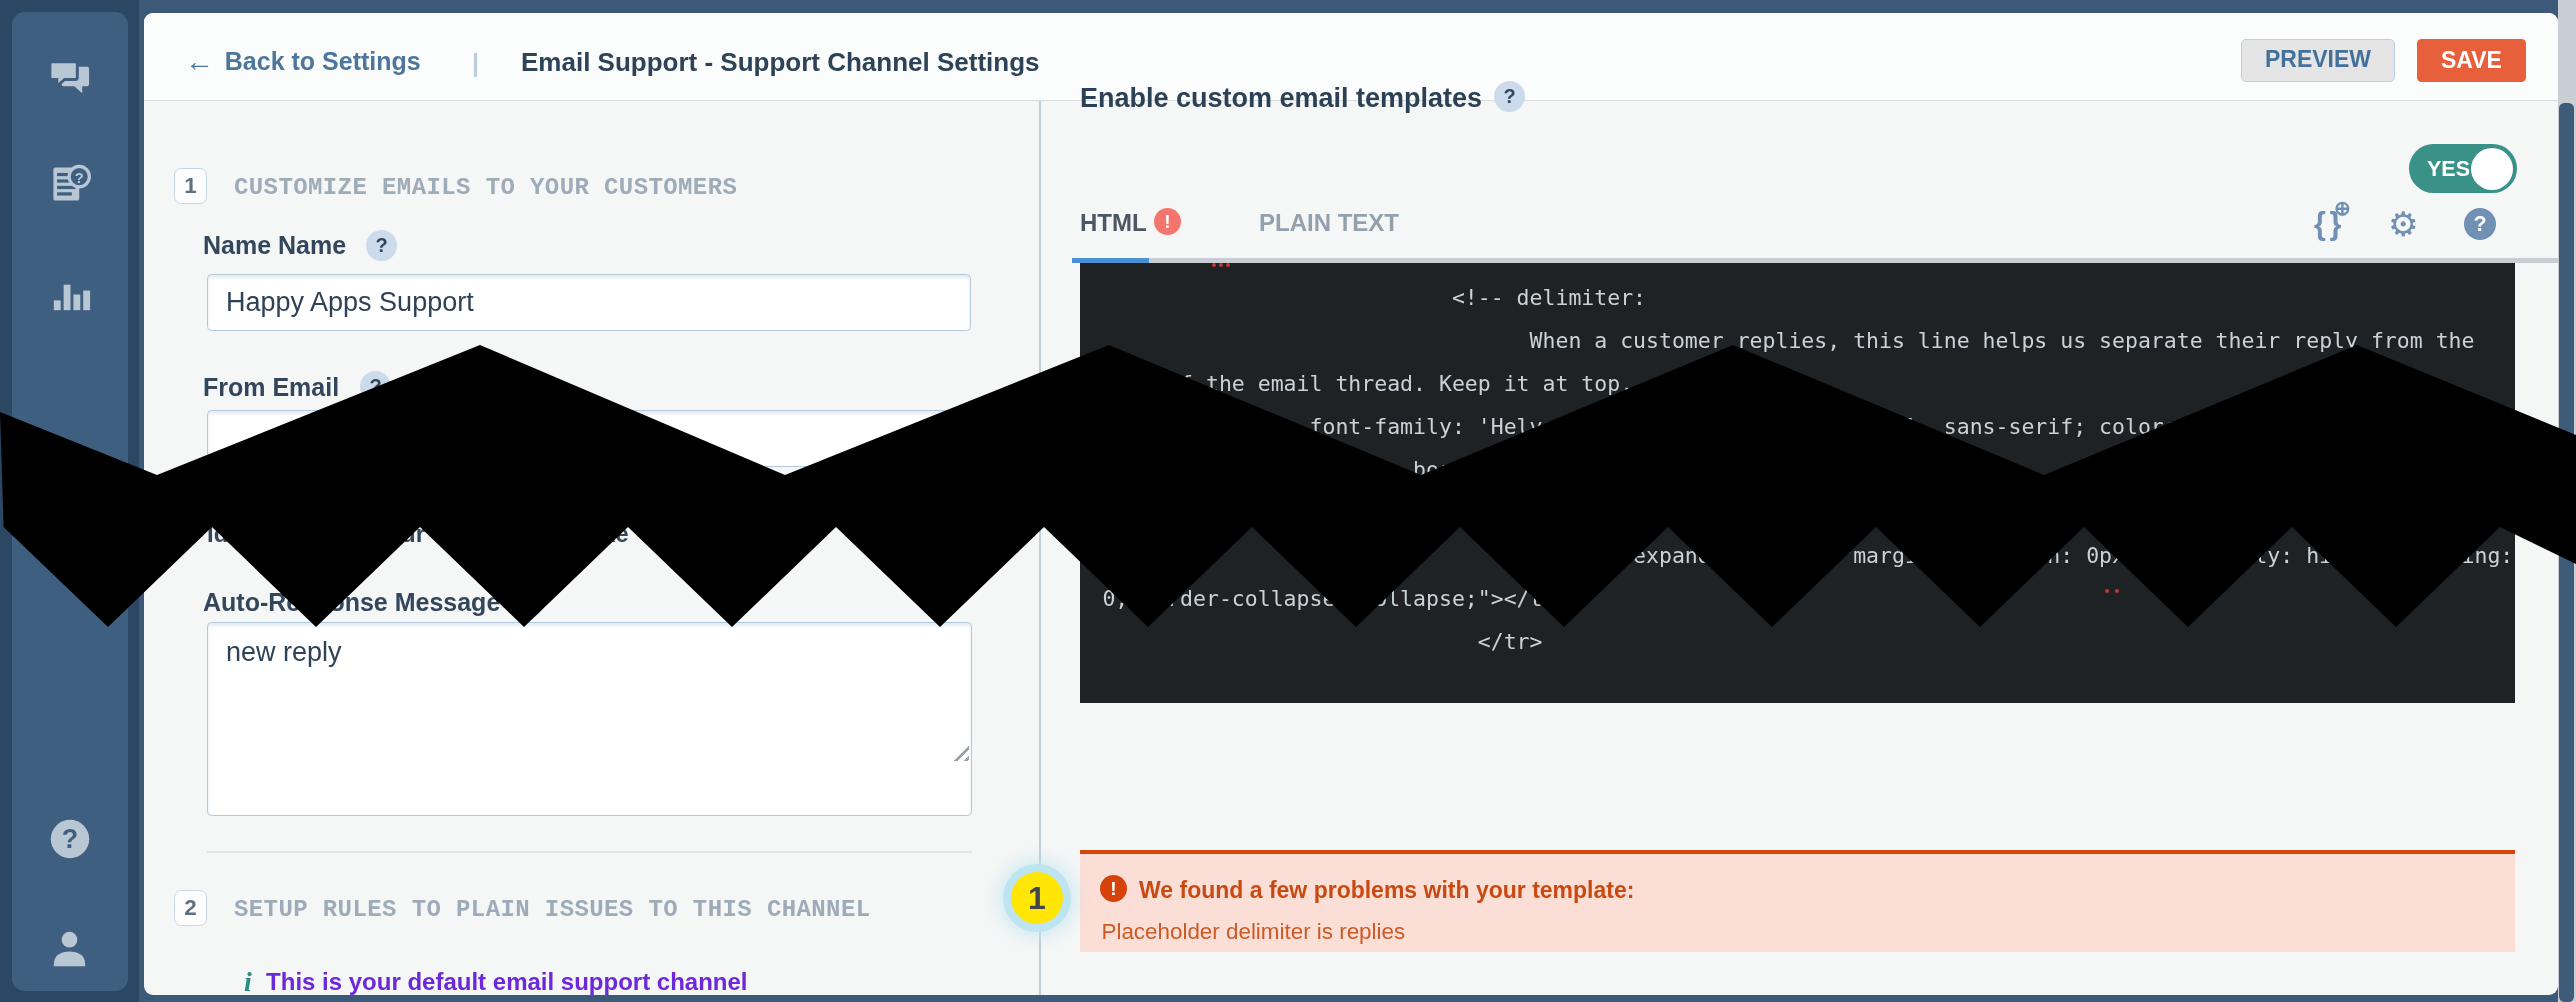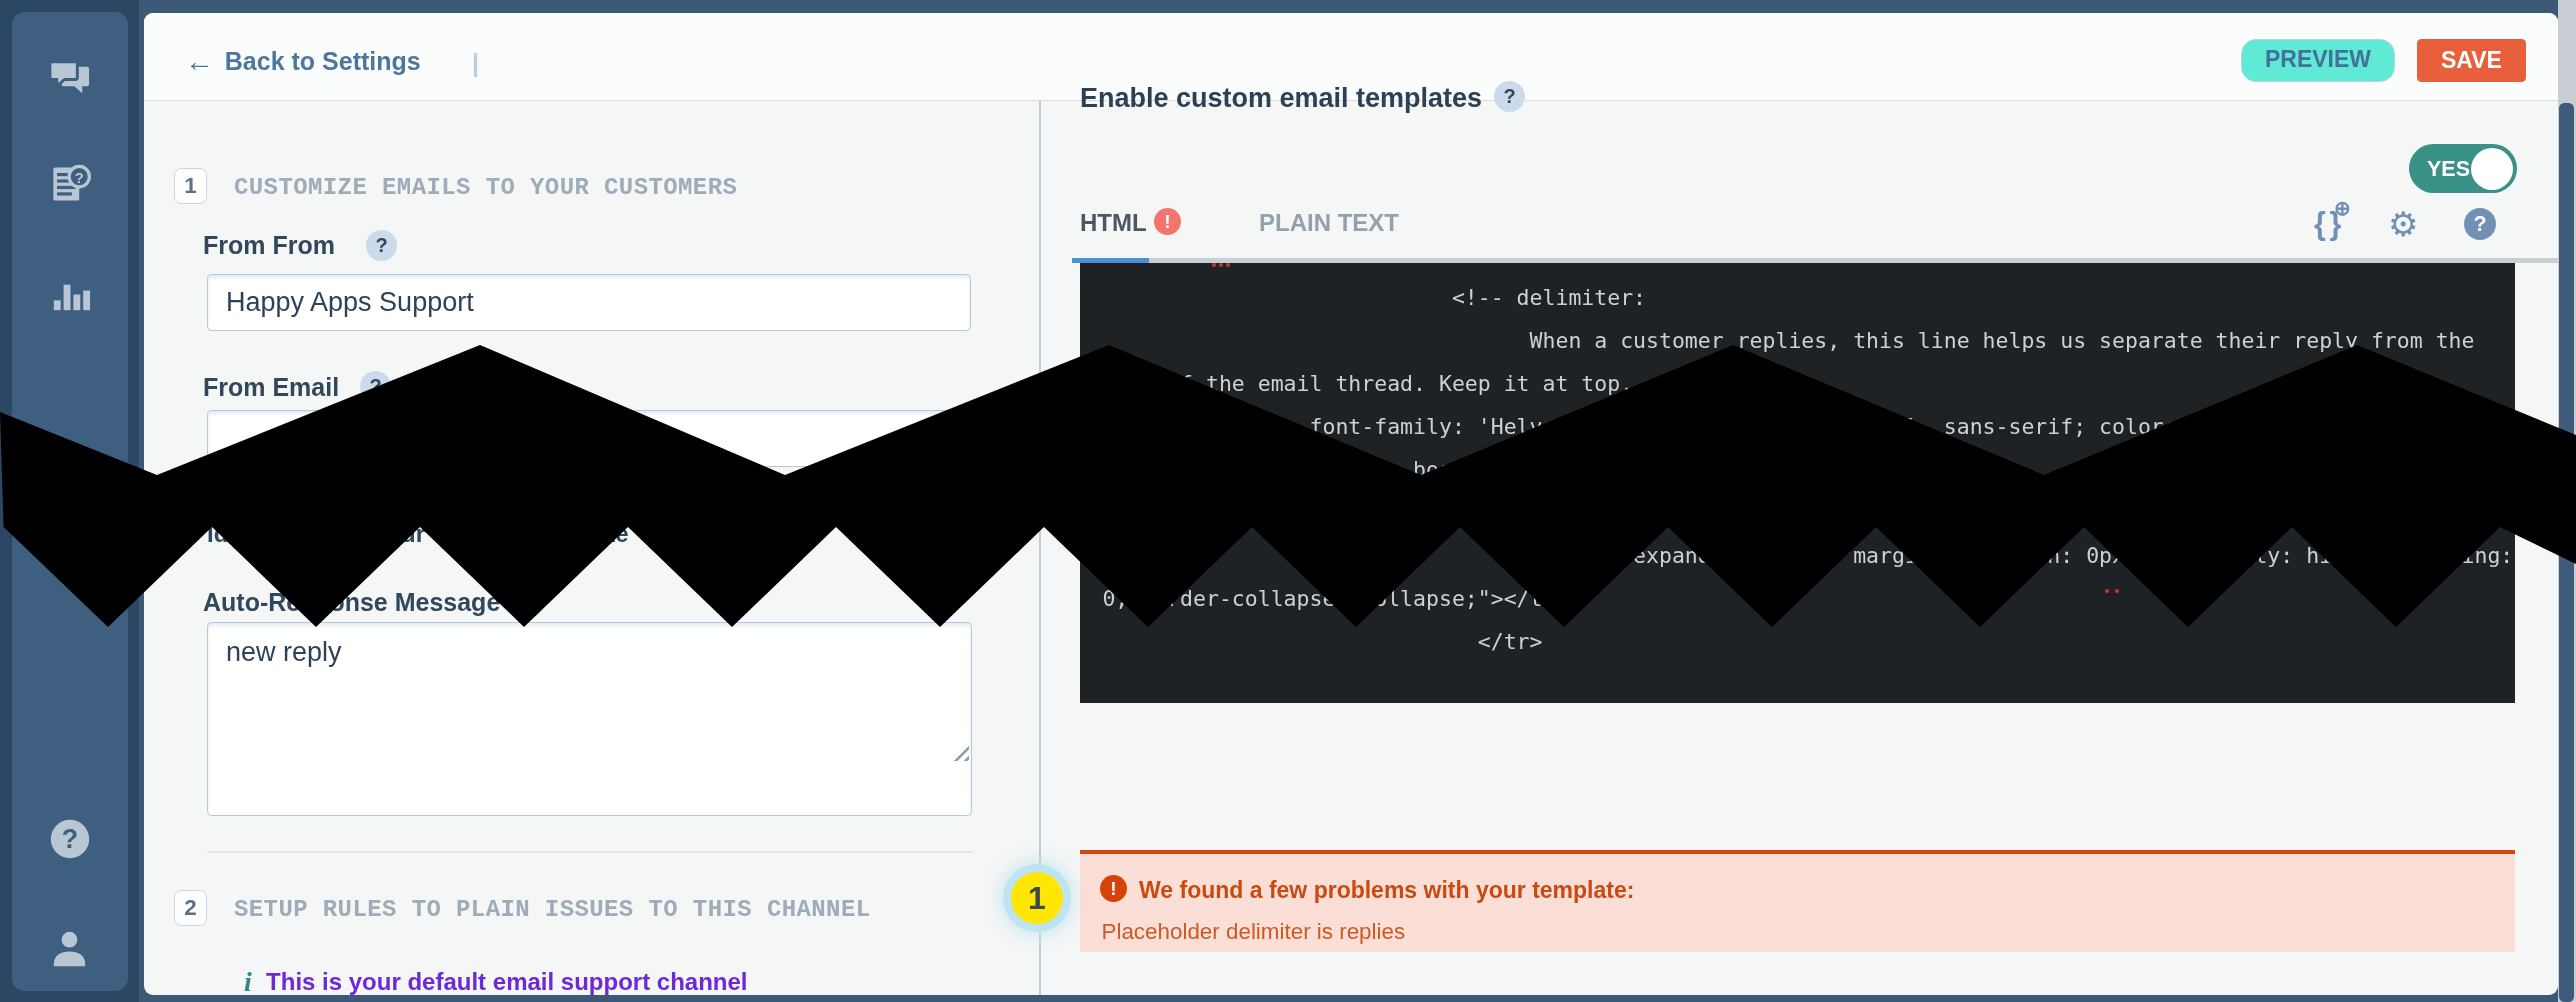--- a/index.html
+++ b/index.html
@@ -16,21 +16,21 @@
   .scroll-rail { position:absolute; right:0; top:0; width:18px; height:1002px; background:#c9ced4; z-index:4; }
   .scroll-thumb { position:absolute; left:0.9px; top:103px; width:15.2px; height:899px; background:#3e5c7a; border-radius:5.4px; }
 
   
   .card { position:absolute; left:144px; top:13.4px; width:2414px; height:982px; background:#f5f6f6; border-radius:9px; overflow:hidden; z-index:1; }
   .topbar { position:absolute; left:0; top:0; width:100%; height:88px; background:#fbfcfc; border-bottom:1.8px solid #dadde0; }
   .back-link { position:absolute; left:41px; top:34px; color:#4d769c; font-size:25px; font-weight:bold; display:flex; align-items:center; gap:10.8px; cursor:pointer; }
   .back-arrow { font-size:29px; line-height:25px; }
   .top-sep { position:absolute; left:328px; top:36px; color:#b9cfdd; font-size:25px; font-weight:bold; }
   .page-title { position:absolute; left:377px; top:34px; color:#2e4358; font-size:26px; font-weight:bold; }
-  .btn-preview { position:absolute; left:2097px; top:26px; width:154px; height:43px; background:#5eead4; border:1.8px solid #bccfe0; border-radius:15px; color:#44719b; font-size:23px; font-weight:bold; text-align:center; line-height:39px; cursor:pointer; }
+  .btn-preview { position:absolute; left:2097px; top:26px; width:154px; height:43px; background:#e5e5e5; border:1.8px solid #bccfe0; border-radius:5px; color:#44719b; font-size:23px; font-weight:bold; text-align:center; line-height:39px; cursor:pointer; }
   .btn-save { position:absolute; left:2273px; top:26px; width:109px; height:43px; background:#e7603b; border-radius:4.5px; color:#ffffff; font-size:23px; font-weight:bold; text-align:center; line-height:43px; cursor:pointer; }
 
   
   .v-divider { position:absolute; left:895px; top:88px; width:1.8px; height:894px; background:#bccfdb; }
 
   .sec-num { position:absolute; width:33px; height:36px; border:1.8px solid #c7d6e4; border-radius:7.2px; background:#fdfdfe; color:#5d7084; font-size:22.4px; font-weight:bold; text-align:center; line-height:33px; }
   .sec-title { position:absolute; color:#9eabb9; font-size:24px; font-weight:bold; letter-spacing:0.4px;font-family:Liberation Mono, monospace; }
   .fld-label { position:absolute; color:#33475c; font-size:25px; font-weight:bold; }
   .help-bubble { position:absolute; width:31px; height:31px; border-radius:50%; background:#ccdbeb; color:#33475c; font-size:20px; font-weight:bold; text-align:center; line-height:31px; cursor:pointer; }
   .text-input { position:absolute; background:#ffffff; border:1.8px solid #b3c8dd; border-radius:4.5px; box-shadow:inset 0 2.7px 3.6px rgba(176,198,219,.35); color:#2e4257; font-size:27px; font-family:"Liberation Sans",sans-serif; padding:8px 18px; }
@@ -132,31 +132,32 @@
   </div>
 
   <main class="card">
 
     <header class="topbar">
       <div class="back-link">
         <span class="back-arrow">←</span>
         <span>Back to Settings</span>
       </div>
       <span class="top-sep">|</span>
+      <h1 class="page-title">Email Support - Support Channel Settings</h1>
       <div class="btn-preview">PREVIEW</div>
       <div class="btn-save">SAVE</div>
     </header>
 
     <div class="v-divider"></div>
 
     <section>
       <div class="sec-num" style="left:30px; top:155px;">1</div>
       <div class="sec-title" style="left:90px; top:161px;">CUSTOMIZE EMAILS TO YOUR CUSTOMERS</div>
 
-      <div class="fld-label" style="left:59px; top:218px;">From From</div>
+      <div class="fld-label" style="left:59px; top:218px;">Name Name</div>
       <div class="help-bubble" style="left:222px; top:217px;">?</div>
       <input class="text-input" style="left: 63px; top: 261px; width: 764px; height: 57px;" value="Happy Apps Support">
 
       <div class="fld-label" style="left:59px; top:360px;">From Email</div>
       <div class="help-bubble" style="left:216px; top:358px;">?</div>
       <input class="text-input" style="left: 63px; top: 397px; width: 764px; height: 57px;">
 
       <div class="frag" style="left:63px; top:507px;">Id</div>
       <div class="frag" style="left:257px; top:507px;">ur</div>
       <div class="frag" style="left:458px; top:507px;">ke</div>

